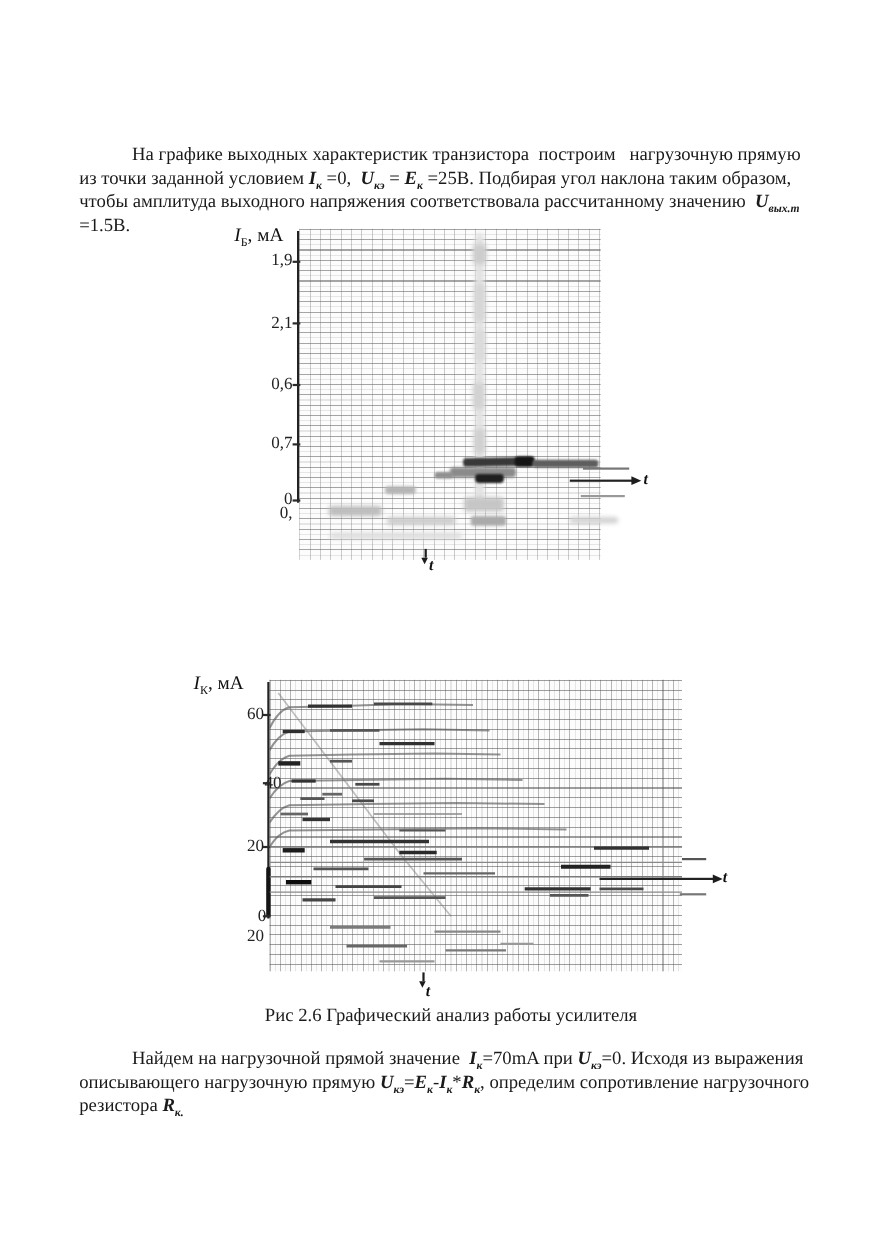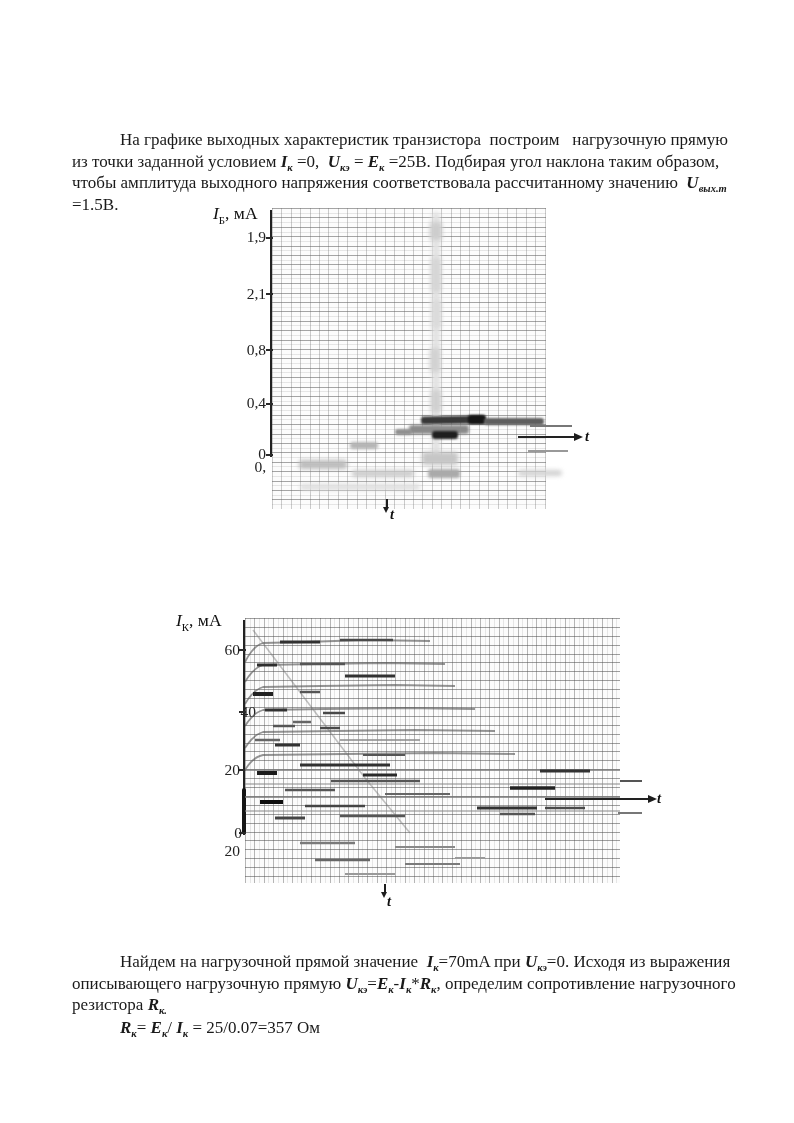--- a/index.html
+++ b/index.html
@@ -47,22 +47,22 @@
   <p class="para indent" style="left:72px;top:112px;width:664px"><span>На графике выходных характеристик транзистора  построим   нагрузочную прямую из точки заданной условием </span><span class="v"><span>I</span><sub>к</sub></span><span> =0,  </span><span class="v"><span>U</span><sub>кэ</sub></span><span> = </span><span class="v"><span>E</span><sub>к</sub></span><span> =25В. Подбирая угол наклона таким образом, чтобы амплитуда выходного напряжения соответствовала рассчитанному значению  </span><span class="v"><span>U</span><sub>вых.m</sub></span><span> =1.5В.</span></p>
 
   <div>
     <div id="grid1" class="grid" style="left:272px;top:208px;width:274px;height:301px"></div>
     <div class="vaxis" style="left:270px;top:210px;height:247px"></div>
 
     <div class="axistitle" style="left:213px;top:203px"><span class="base">I</span><sub>Б</sub><span>, мА</span></div>
 
     <span class="ylab" style="left:226px;top:228px;width:40px">1,9</span>
     <span class="ylab" style="left:226px;top:285px;width:40px">2,1</span>
-    <span class="ylab" style="left:226px;top:341px;width:40px">0,8</span>
-    <span class="ylab" style="left:226px;top:394px;width:40px">0,4</span>
+    <span class="ylab" style="left:226px;top:341px;width:40px">0,6</span>
+    <span class="ylab" style="left:226px;top:394px;width:40px">0,7</span>
     <span class="ylab" style="left:226px;top:445px;width:40px">0</span>
     <span class="ylab" style="left:240px;top:458px;width:26px">0,</span>
 
     <div class="tick" style="left:266px;top:237px"></div>
     <div class="tick" style="left:266px;top:293px"></div>
     <div class="tick" style="left:266px;top:349px"></div>
     <div class="tick" style="left:266px;top:403px"></div>
     <div class="tick" style="left:266px;top:454px"></div>
 
     <div class="sm b2" style="left:432px;top:212px;width:8px;height:245px;background:#e2e2e2"></div>
@@ -176,18 +176,18 @@
     <div class="hline" style="left:545px;top:798px;width:105px"></div>
     <div class="arr-r" style="left:648px;top:795px"></div>
     <span class="tlab" style="left:657px;top:790px">t</span>
     <div class="hline" style="left:618px;top:812px;width:24px;background:#777"></div>
 
     <div style="position:absolute;left:384px;top:884px;width:1.5px;height:8px;background:#1d1d1d"></div>
     <div class="arr-d" style="left:381px;top:892px"></div>
     <span class="tlab" style="left:387px;top:893px">t</span>
   </div>
 
+  <div class="caption" style="left:30px;top:913px;width:760px">Рис 2.6 Графический анализ работы усилителя</div>
 
   <p class="para indent" style="left:72px;top:934px;width:668px"><span>Найдем на нагрузочной прямой значение  </span><span class="v"><span>I</span><sub>к</sub></span><span>=70mA при </span><span class="v"><span>U</span><sub>кэ</sub></span><span>=0. Исходя из выражения описывающего нагрузочную прямую </span><span class="v"><span>U</span><sub>кэ</sub></span><span>=</span><span class="v"><span>E</span><sub>к</sub></span><span>-</span><span class="v"><span>I</span><sub>к</sub></span><span>*</span><span class="v"><span>R</span><sub>к</sub></span><span>, определим сопротивление нагрузочного резистора </span><span class="v"><span>R</span><sub>к.</sub></span></p>
 
-  <p class="para" style="left:120px;top:1000px;width:600px"><span class="v"><span>R</span><sub>к</sub></span><span>= </span><span class="v"><span>E</span><sub>к</sub></span><span>/ </span><span class="v"><span>I</span><sub>к</sub></span><span> = 25/0.07=357 Ом</span></p>
 
 </div>
 
 </body></html>

